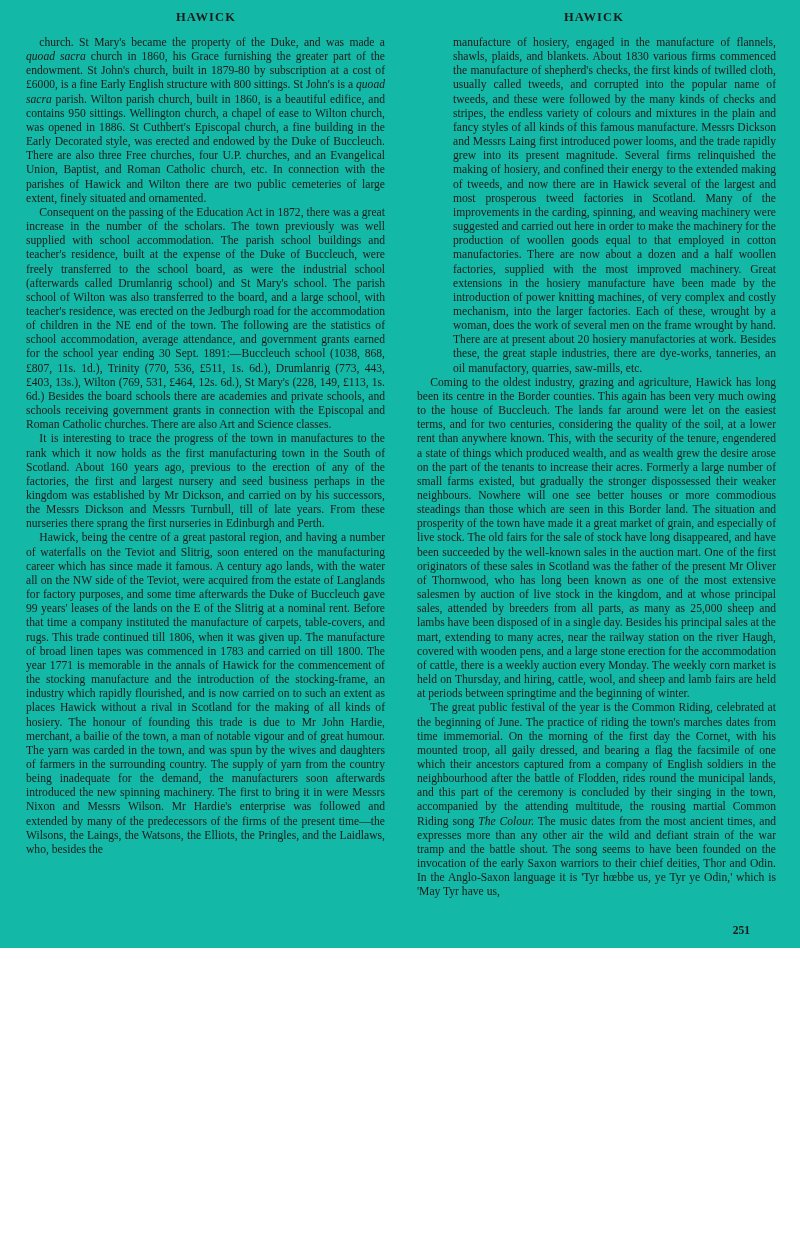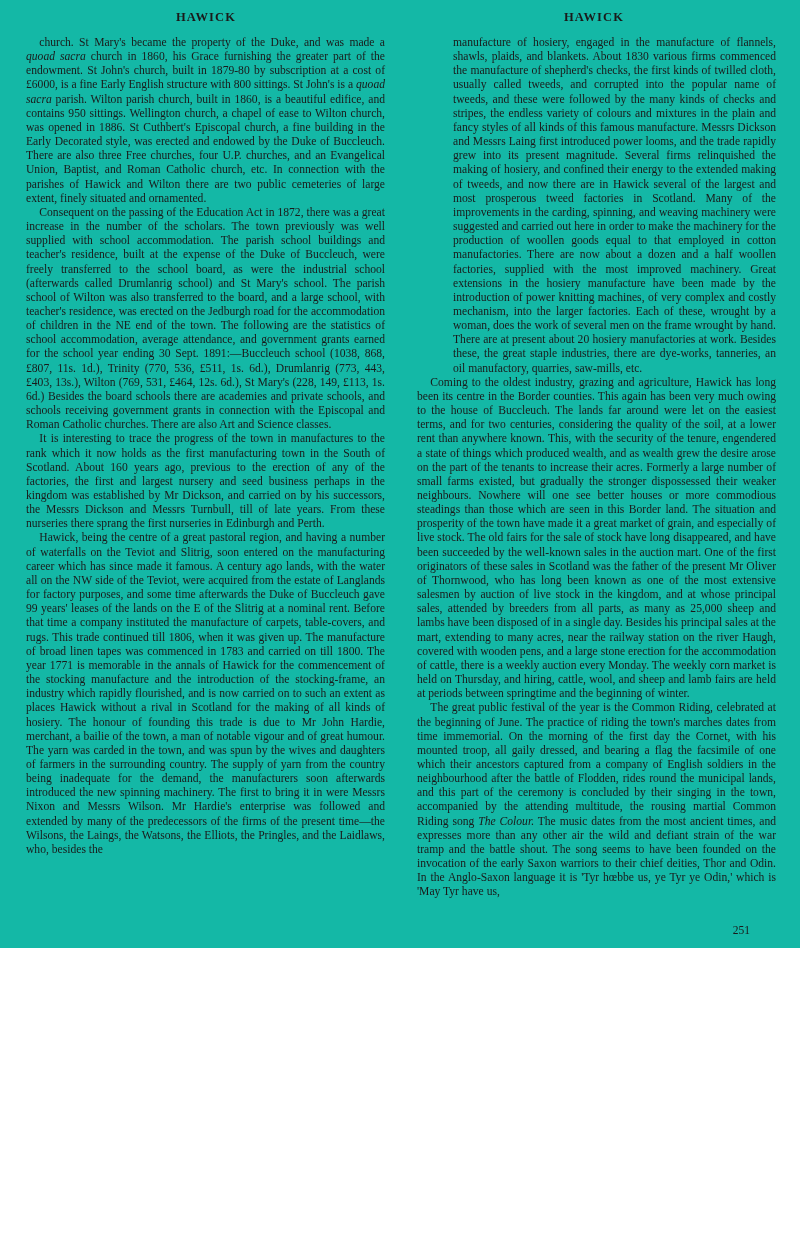--- a/index.html
+++ b/index.html
@@ -81,20 +81,21 @@
   }
   .page-number {
     position: absolute;
     bottom: 12px;
     left: 391px;
     width: 359px;
     text-align: right;
     font-size: 11.5px;
     font-family: "Liberation Serif", serif;
     color: #1a1a1a;
+    font-weight: bold;
   }
 </style>
 </head>
 <body>
 
 <div class="page">
 
   <div class="header">
     <div class="head-left">HAWICK</div>
     <div class="head-right">HAWICK</div>

